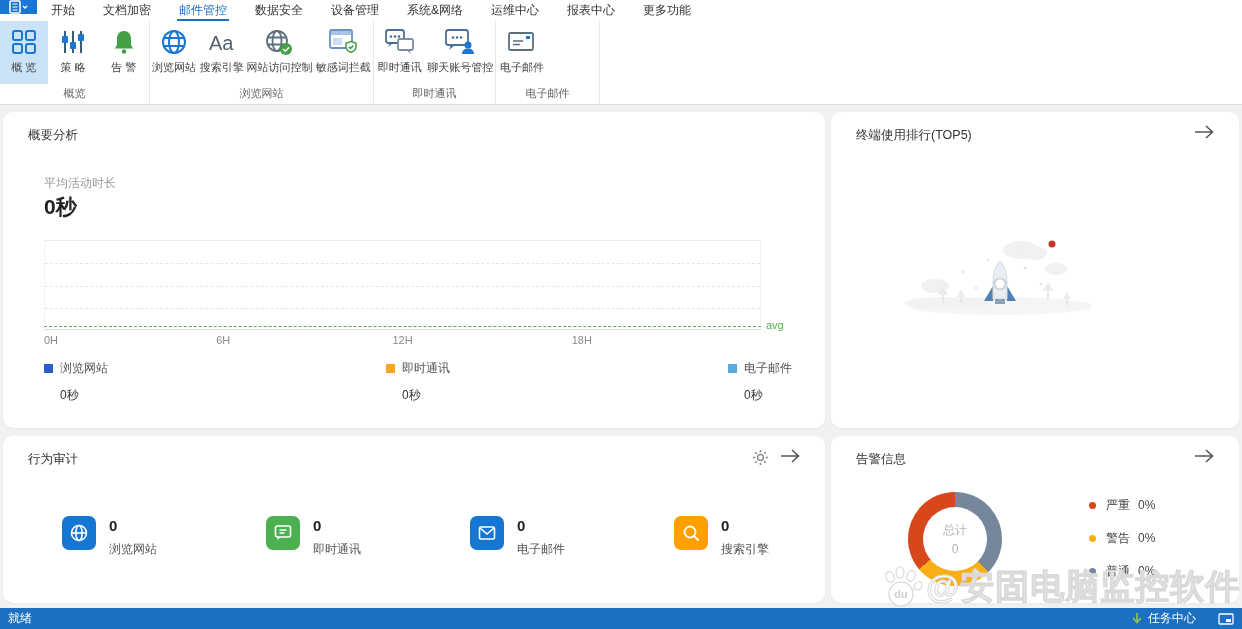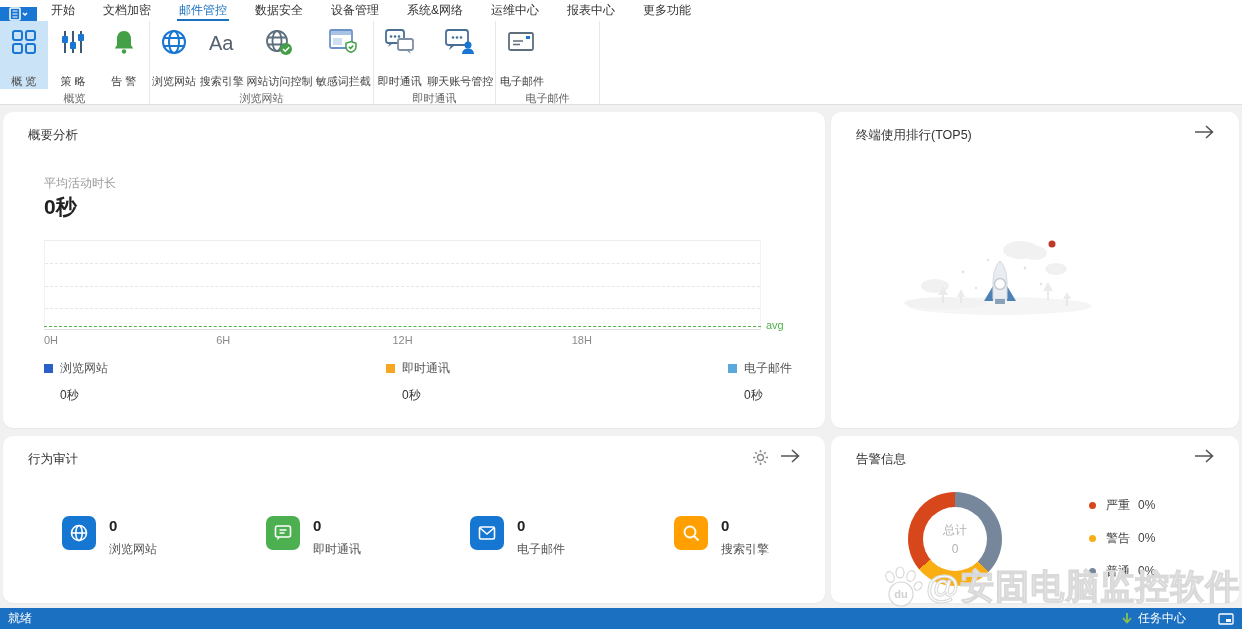--- a/index.html
+++ b/index.html
@@ -1,33 +1,33 @@
 <!DOCTYPE html>
 <html><head>
 <meta charset="utf-8">
 <style>
   * { margin:0; padding:0; box-sizing:border-box; }
   html,body { width:1242px; height:629px; overflow:hidden; }
   body { font-family:"Liberation Sans","DejaVu Sans",sans-serif; background:#f1f1f1; position:relative; font-size:12px; color:#333; }
 
   
-  .menubar { position:absolute; top:0; left:0; right:0; height:21px; background:#fff; display:flex; align-items:flex-end; z-index:10; }
+  .menubar { position:absolute; top:0; left:0; right:0; height:21px; background:#fff; display:flex; align-items:flex-start; z-index:10; }
   .appbtn { width:37px; background:#1976d2; display:flex; align-items:center; justify-content:center; cursor:pointer; }
   .tab { padding:0 14px; line-height:21px; font-size:12px; color:#333; position:relative; cursor:pointer; white-space:nowrap; }
   .tab.active { color:#1c70c2; }
   .tab.active::after { content:""; position:absolute; left:12px; right:12px; bottom:0; height:2px; background:#1c70c2; }
 
   
   .ribbon { position:absolute; top:21px; left:0; right:0; height:84px; background:#fff; border-bottom:1px solid #dfdfdf; display:flex; z-index:9; }
   .rgroup { display:flex; flex-direction:column; border-right:1px solid #e7e7e7; flex:0 0 auto; }
   .ritems { flex:1; display:flex; }
-  .ritem { display:flex; flex-direction:column; align-items:center; padding-top:5px; cursor:pointer;gap:8px; }
+  .ritem { display:flex; flex-direction:column; align-items:center; padding-top:5px; cursor:pointer; }
   .ritem.selected { background:#cbe3f6; }
   .ricon { height:32px; display:flex; align-items:center; justify-content:center; }
-  .rlabel { font-size:11px; color:#444; margin-top:8px; white-space:nowrap; }
+  .rlabel { font-size:11px; color:#444; margin-top:2px; white-space:nowrap; }
   .rgroup-label { height:20px; line-height:18px; text-align:center; font-size:11px; color:#666; }
 
   
   .panel { position:absolute; background:#fff; border-radius:10px; box-shadow:0 1px 2px rgba(0,0,0,0.04); }
   #p-summary { left:3px;  top:112px; width:822px; height:316px; }
   #p-top5    { left:831px; top:112px; width:408px; height:316px; }
   #p-audit   { left:3px;  top:436px; width:822px; height:167px; }
   #p-alerts  { left:831px; top:436px; width:408px; height:167px; }
   .ptitle { position:absolute; left:25px; top:15px; font-size:12.5px; color:#333; }
   .harrow { position:absolute; right:24px; top:12px; cursor:pointer; }
@@ -70,21 +70,21 @@
   .aname { font-size:12px; color:#444; }
   .aval { font-size:12px; color:#444; margin-left:8px; }
 
   
   .watermark { position:absolute; left:880px; top:564px; height:46px; display:flex; align-items:center; z-index:5; pointer-events:none; }
   .wm-text { font-size:34px; font-weight:bold; letter-spacing:1px; color:rgba(255,255,255,0.93); -webkit-text-stroke:1px #d9d9d9; text-shadow:0 0 1px #e3e3e3; white-space:nowrap; }
 
   
   .statusbar { position:absolute; left:0; right:0; bottom:0; height:21px; background:#1b70c2; color:#fff; display:flex; align-items:center; padding:0 8px; font-size:12px; z-index:10; }
   .sb-right { margin-left:auto; display:flex; align-items:center; }
-  .sb-task { display:flex; align-items:center; cursor:pointer; margin-right:32px; }
+  .sb-task { display:flex; align-items:center; cursor:pointer; margin-right:22px; }
   .sb-task span { margin-left:5px; }
   .sb-mon { cursor:pointer; display:flex; align-items:center; }
 </style>
 </head>
 <body>
 
 <div class="menubar">
   <div class="appbtn">
     <svg width="20" height="14" viewBox="0 0 20 14">
         <rect x="1" y="1" width="10" height="12" rx="1" fill="none" stroke="#fff" stroke-width="1.5"></rect>

